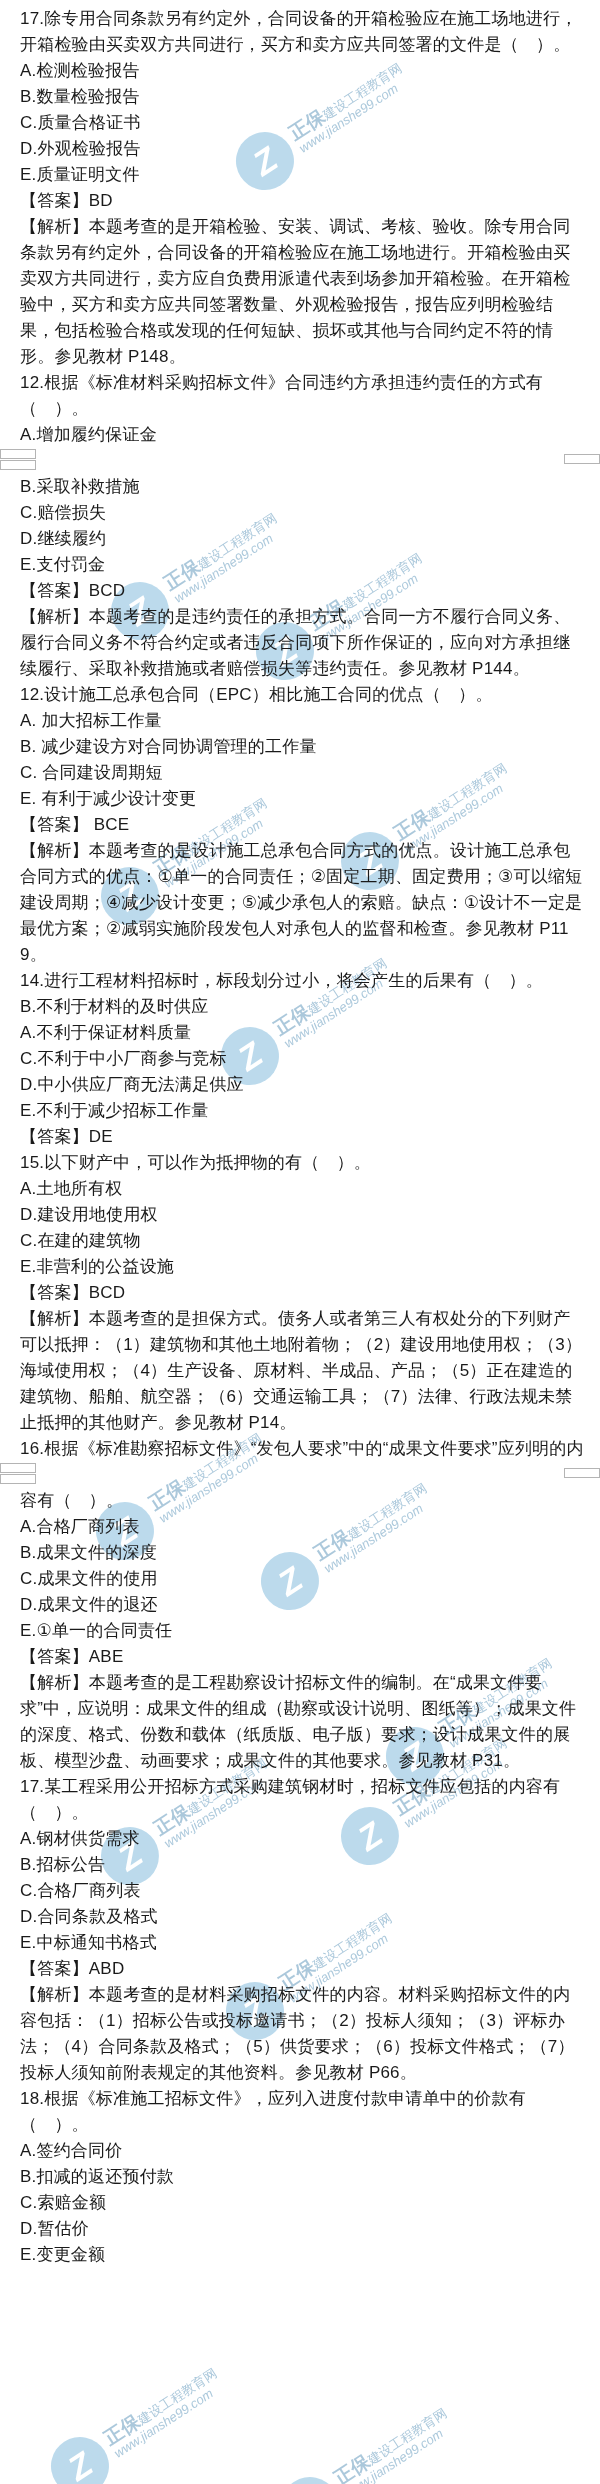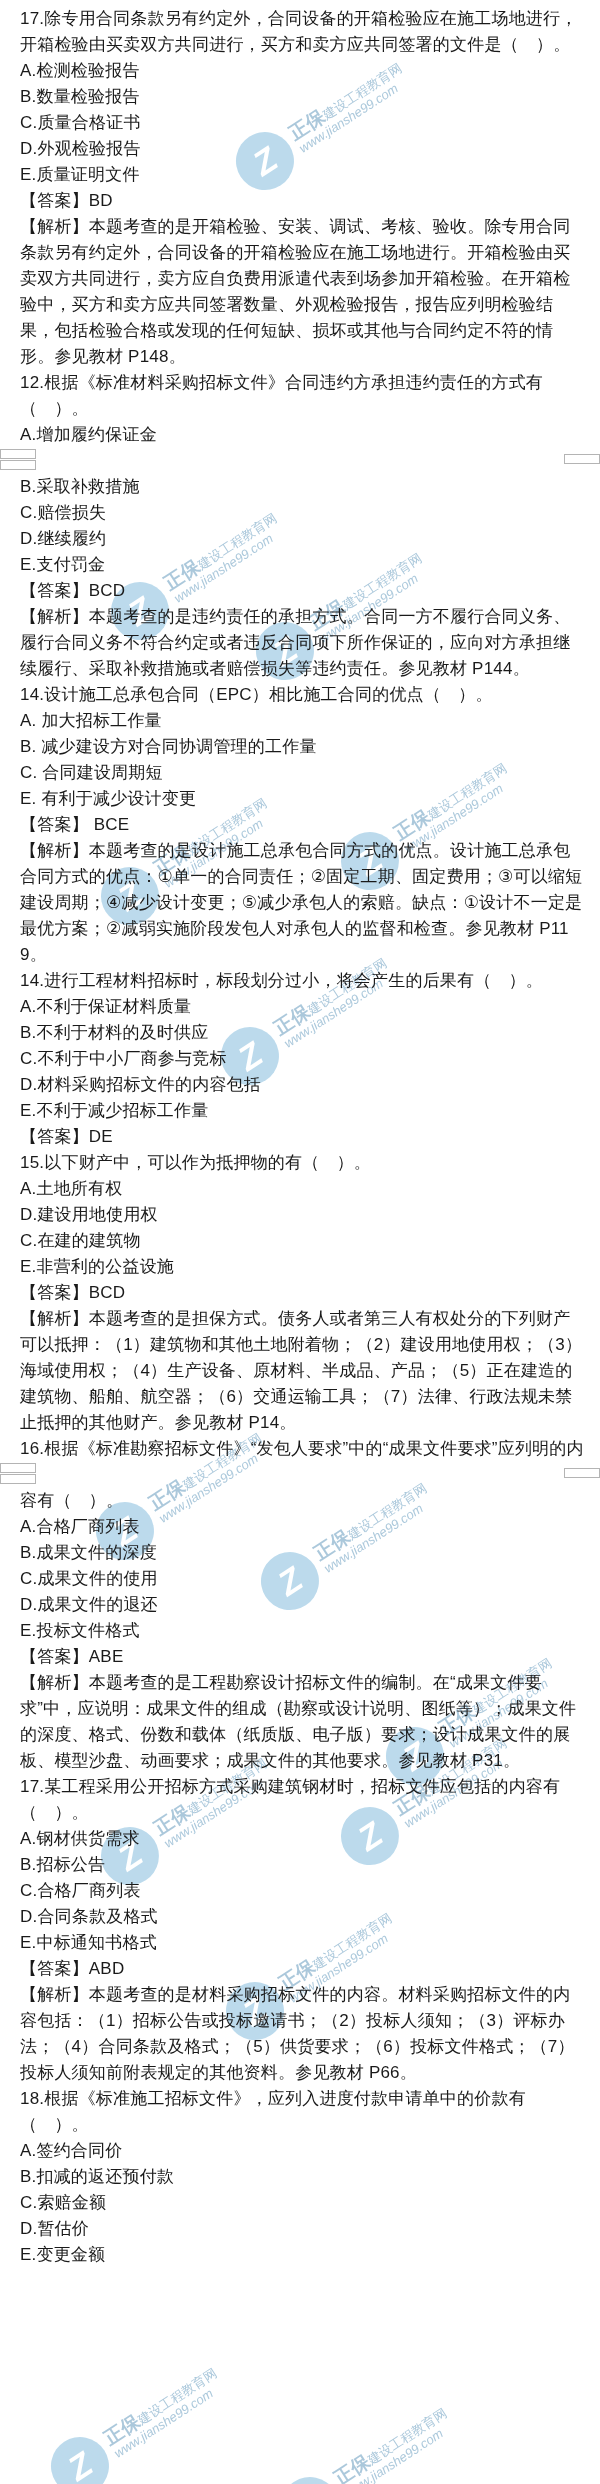--- a/index.html
+++ b/index.html
@@ -183,53 +183,53 @@
         <div class="pb-box pb-l1"></div>
         <div class="pb-box pb-l2"></div>
         <div class="pb-box pb-r1"></div>
       </div>
       <div class="line">B.采取补救措施</div>
       <div class="line">C.赔偿损失</div>
       <div class="line">D.继续履约</div>
       <div class="line">E.支付罚金</div>
       <div class="line">【答案】BCD</div>
       <div class="line">【解析】本题考查的是违约责任的承担方式。合同一方不履行合同义务、履行合同义务不符合约定或者违反合同项下所作保证的，应向对方承担继续履行、采取补救措施或者赔偿损失等违约责任。参见教材 P144。</div>
-      <div class="line">14.设计施工总承包合同（EPC）相比施工合同的优点（　）。</div>
+      <div class="line">12.设计施工总承包合同（EPC）相比施工合同的优点（　）。</div>
       <div class="line">A. 加大招标工作量</div>
       <div class="line">B. 减少建设方对合同协调管理的工作量</div>
       <div class="line">C. 合同建设周期短</div>
       <div class="line">E. 有利于减少设计变更</div>
       <div class="line">【答案】 BCE</div>
       <div class="line">【解析】本题考查的是设计施工总承包合同方式的优点。设计施工总承包合同方式的优点：①单一的合同责任；②固定工期、固定费用；③可以缩短建设周期；④减少设计变更；⑤减少承包人的索赔。缺点：①设计不一定是最优方案；②减弱实施阶段发包人对承包人的监督和检查。参见教材 P119。</div>
       <div class="line">14.进行工程材料招标时，标段划分过小，将会产生的后果有（　）。</div>
+      <div class="line">B.不利于材料的及时供应</div>
       <div class="line">A.不利于保证材料质量</div>
-      <div class="line">B.不利于材料的及时供应</div>
       <div class="line">C.不利于中小厂商参与竞标</div>
-      <div class="line">D.材料采购招标文件的内容包括</div>
+      <div class="line">D.中小供应厂商无法满足供应</div>
       <div class="line">E.不利于减少招标工作量</div>
       <div class="line">【答案】DE</div>
       <div class="line">15.以下财产中，可以作为抵押物的有（　）。</div>
       <div class="line">A.土地所有权</div>
       <div class="line">D.建设用地使用权</div>
       <div class="line">C.在建的建筑物</div>
       <div class="line">E.非营利的公益设施</div>
       <div class="line">【答案】BCD</div>
       <div class="line">【解析】本题考查的是担保方式。债务人或者第三人有权处分的下列财产可以抵押：（1）建筑物和其他土地附着物；（2）建设用地使用权；（3）海域使用权；（4）生产设备、原材料、半成品、产品；（5）正在建造的建筑物、船舶、航空器；（6）交通运输工具；（7）法律、行政法规未禁止抵押的其他财产。参见教材 P14。</div>
       <div class="line">16.根据《标准勘察招标文件》“发包人要求”中的“成果文件要求”应列明的内</div>
       <div class="pagebreak">
         <div class="pb-box pb-l1"></div>
         <div class="pb-box pb-l2"></div>
         <div class="pb-box pb-r1"></div>
       </div>
       <div class="line">容有（　）。</div>
       <div class="line">A.合格厂商列表</div>
       <div class="line">B.成果文件的深度</div>
       <div class="line">C.成果文件的使用</div>
       <div class="line">D.成果文件的退还</div>
-      <div class="line">E.投标文件格式</div>
+      <div class="line">E.①单一的合同责任</div>
       <div class="line">【答案】ABE</div>
       <div class="line">【解析】本题考查的是工程勘察设计招标文件的编制。在“成果文件要求”中，应说明：成果文件的组成（勘察或设计说明、图纸等）；成果文件的深度、格式、份数和载体（纸质版、电子版）要求；设计成果文件的展板、模型沙盘、动画要求；成果文件的其他要求。参见教材 P31。</div>
       <div class="line">17.某工程采用公开招标方式采购建筑钢材时，招标文件应包括的内容有（　）。</div>
       <div class="line">A.钢材供货需求</div>
       <div class="line">B.招标公告</div>
       <div class="line">C.合格厂商列表</div>
       <div class="line">D.合同条款及格式</div>
       <div class="line">E.中标通知书格式</div>
       <div class="line">【答案】ABD</div>
       <div class="line">【解析】本题考查的是材料采购招标文件的内容。材料采购招标文件的内容包括：（1）招标公告或投标邀请书；（2）投标人须知；（3）评标办法；（4）合同条款及格式；（5）供货要求；（6）投标文件格式；（7）投标人须知前附表规定的其他资料。参见教材 P66。</div>

